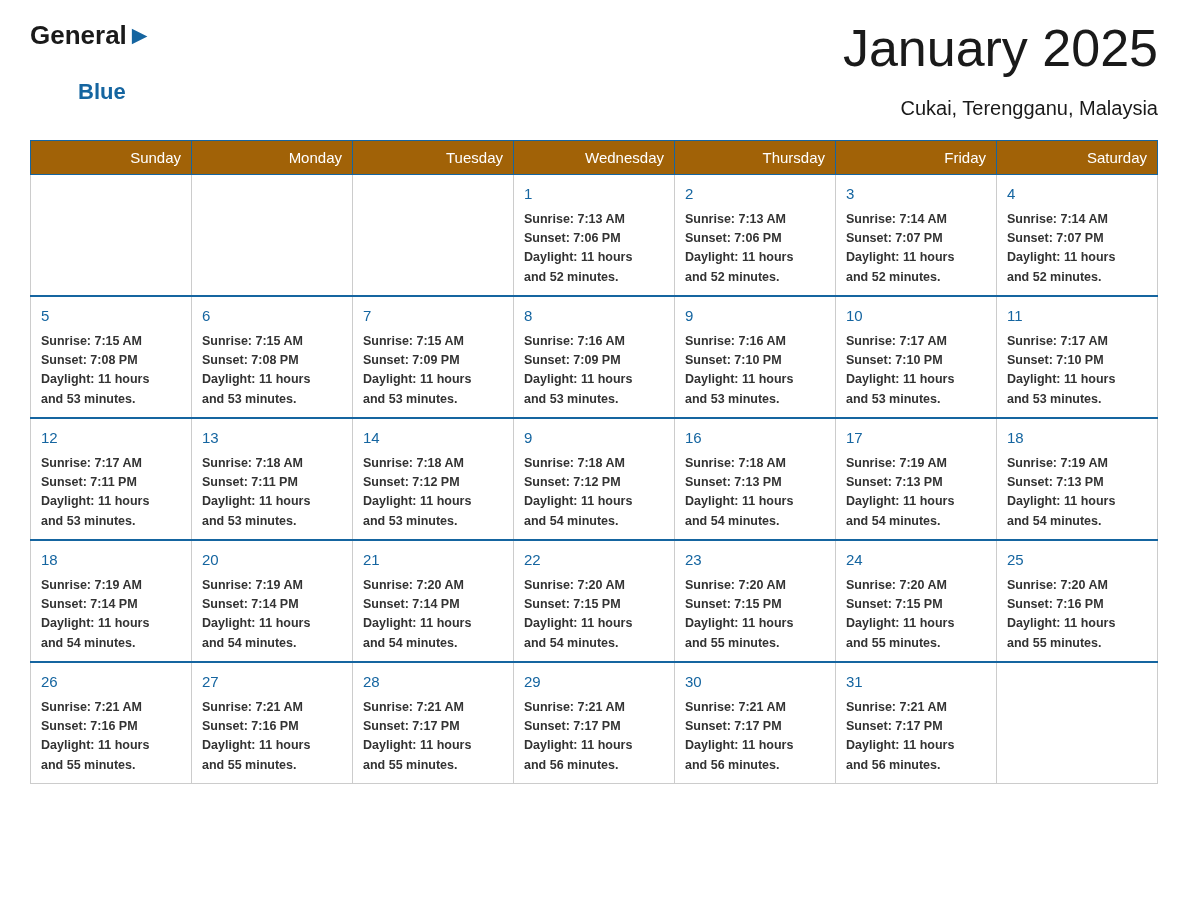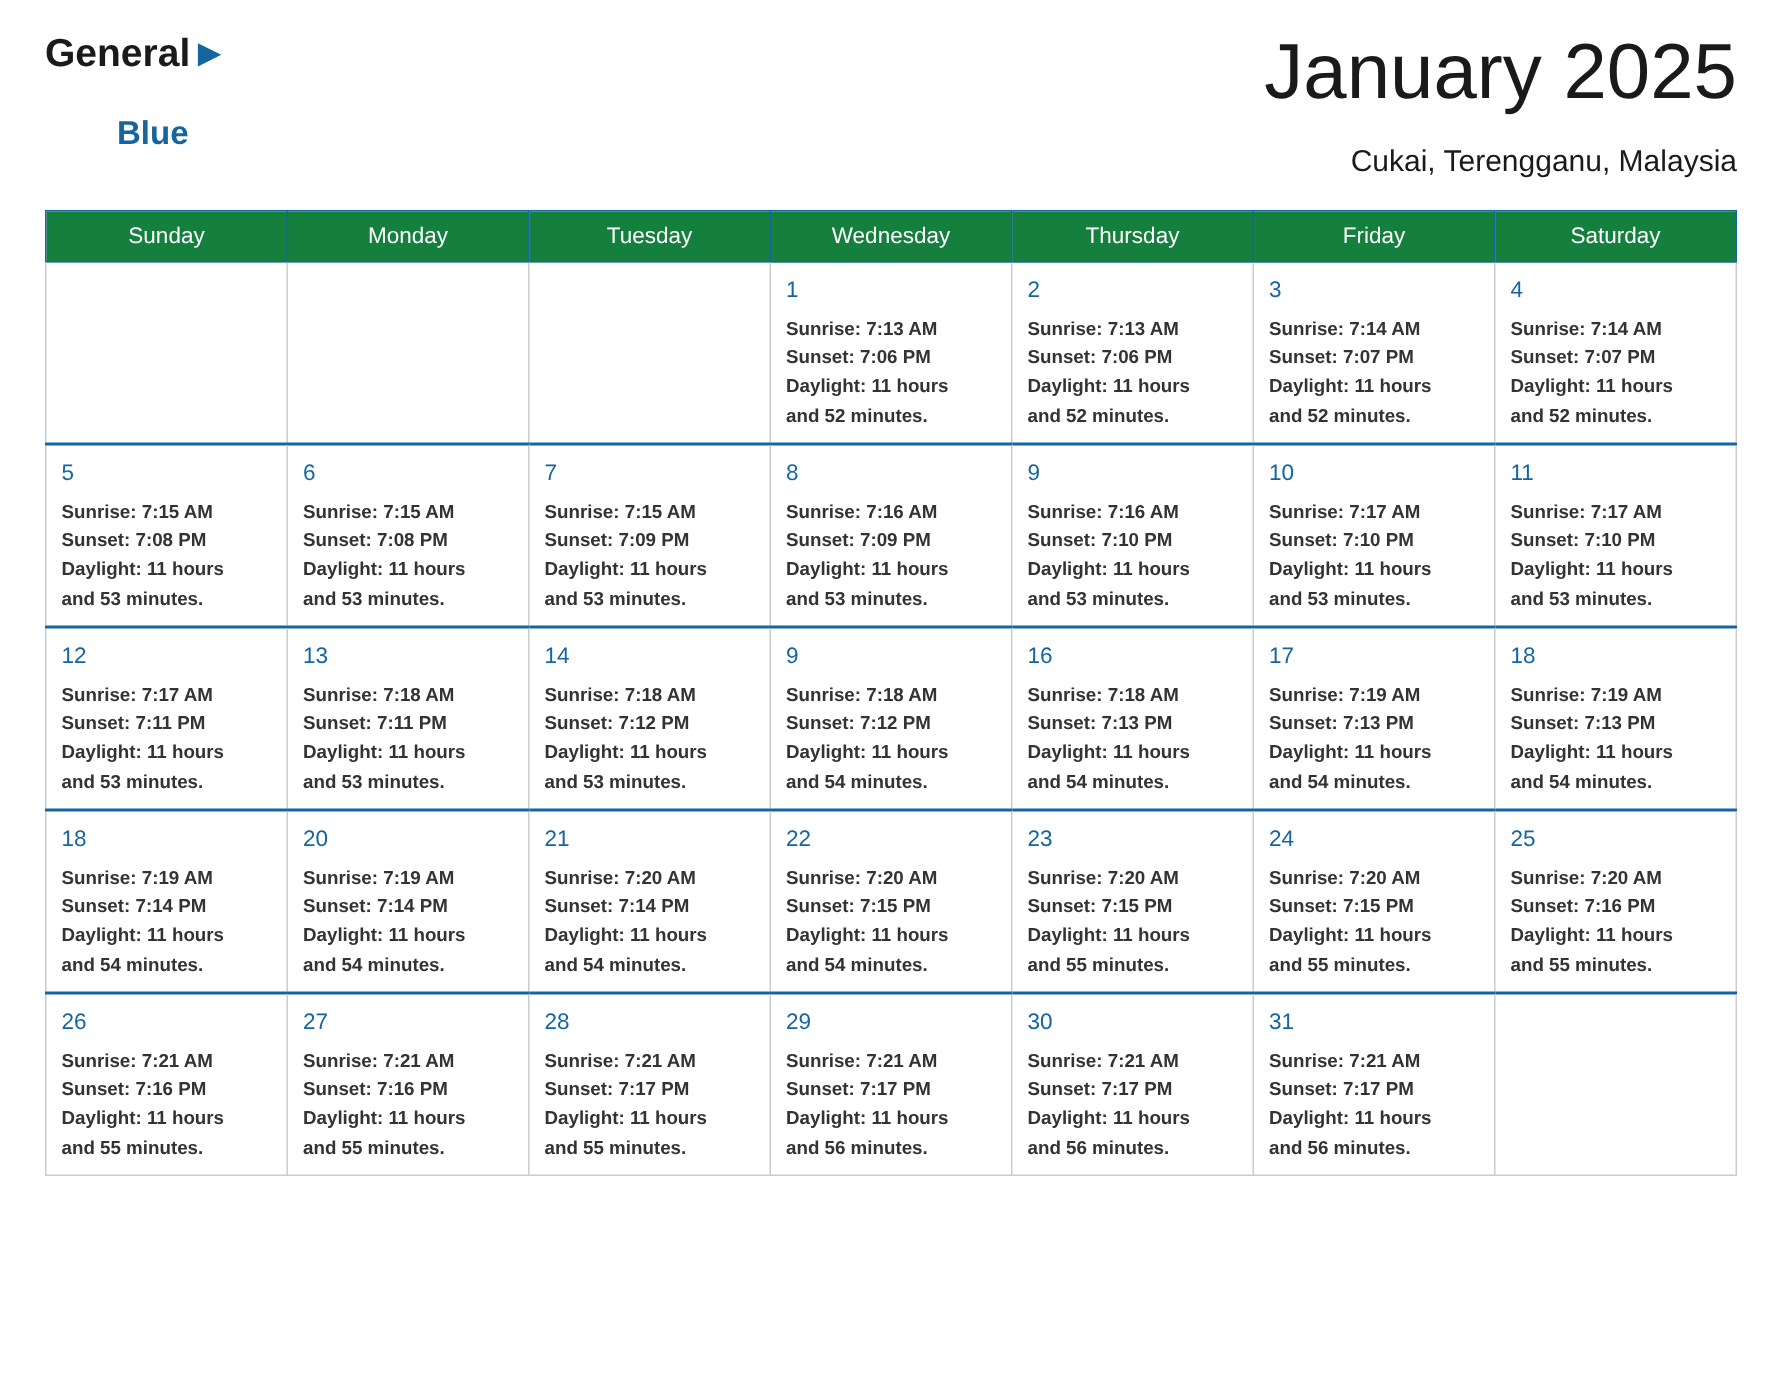--- a/index.html
+++ b/index.html
@@ -14,65 +14,65 @@
     .header {
       display: flex;
       justify-content: space-between;
       align-items: flex-start;
       margin-bottom: 20px;
     }
     .logo {
       display: flex;
       flex-direction: column;
       align-items: flex-start;
+      gap: 28px;
     }
     .logo-text {
       display: flex;
       align-items: center;
     }
     .logo-general {
       font-size: 26px;
       font-weight: bold;
       color: #1a1a1a;
     }
     .logo-blue-arrow {
       color: #1565a0;
       font-size: 26px;
       font-weight: bold;
     }
     .logo-blue {
       color: #1565a0;
       font-size: 22px;
       font-weight: bold;
       margin-left: 48px;
-      margin-top: 25px;
     }
     .title-section {
       text-align: right;
     }
     .month-title {
       font-size: 52px;
       font-weight: normal;
       color: #1a1a1a;
       line-height: 1.1;
     }
     .location {
       font-size: 20px;
       color: #1a1a1a;
       margin-top: 20px;
     }
     .calendar {
       width: 100%;
       border-collapse: collapse;
     }
     .calendar th {
-      background-color: #15803d;
+      background-color: #a16207;
       color: #ffffff;
       padding: 8px 10px;
-      text-align: center;
+      text-align: right;
       font-size: 15px;
       font-weight: normal;
       border: 1px solid #1565a0;
     }
     .calendar td {
       vertical-align: top;
       padding: 8px 10px;
       border: 1px solid #ccc;
       width: 14.28%;
       min-height: 90px;

